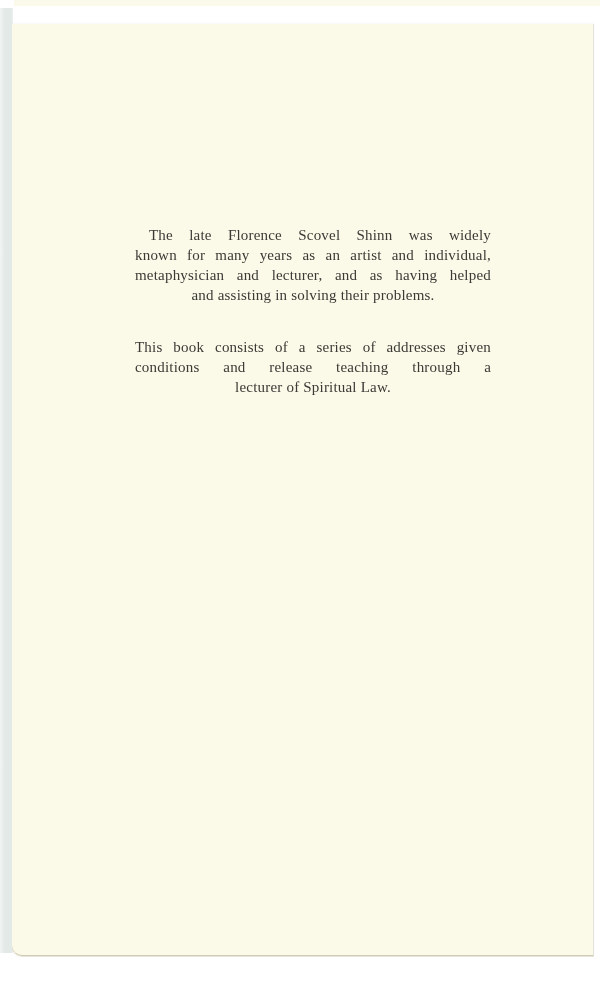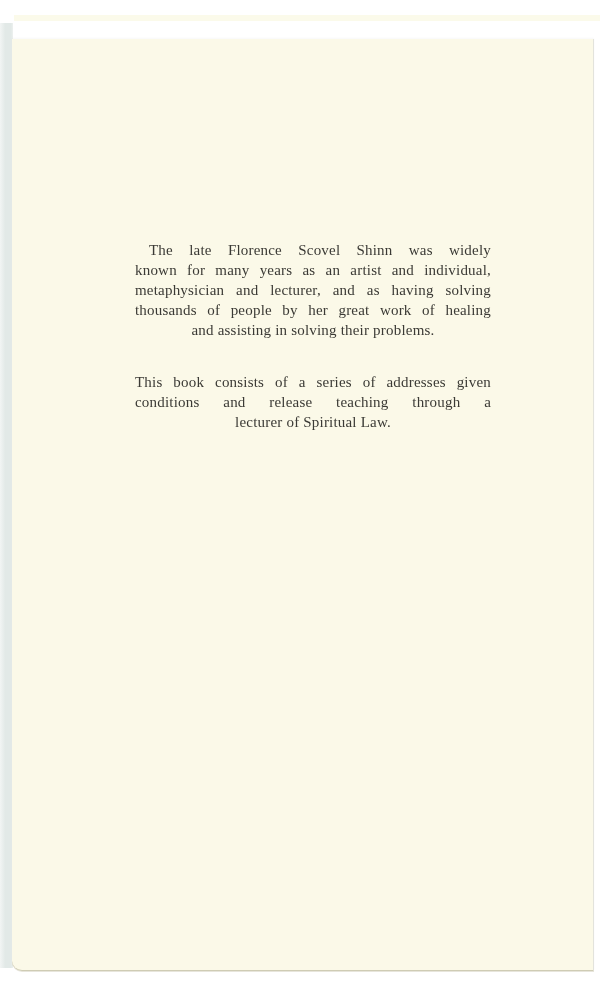--- a/index.html
+++ b/index.html
@@ -13,21 +13,20 @@
   html, body {
     width: 600px; height: 990px;
     background: var(--background);
     overflow: hidden;
     font-family: "Liberation Serif", "DejaVu Serif", serif;
   }
   .scan {
     position: relative;
     width: 600px; height: 894px;
     background: var(--background);
-    margin-top: 15px;
   }
   
   .top-sliver {
     position: absolute;
     left: 14px; top: 0;
     width: 586px; height: 6px;
     background: var(--paper);
     opacity: 0.9;
   }
   
@@ -80,22 +79,21 @@
 <div class="scan">
   <div class="top-sliver"></div>
   <div class="left-strip"></div>
 
   <div class="page">
     <div class="text-block">
 
       <div class="para">
         <div class="line jline indent">The late Florence Scovel Shinn was widely</div>
         <div class="line jline">known for many years as an artist and individual,</div>
-        <div class="line jline">metaphysician and lecturer, and as having solving</div>
-        <div class="line jline">thousands of people by her great work of healing</div>
+        <div class="line jline">metaphysician and lecturer, and as having helped</div>
         <div class="line">and assisting in solving their problems.</div>
       </div>
 
       <div class="para para2">
         <div class="line jline">This book consists of a series of addresses given</div>
         <div class="line jline">conditions and release teaching through a</div>
         <div class="line">lecturer of Spiritual Law.</div>
       </div>
 
     </div>

